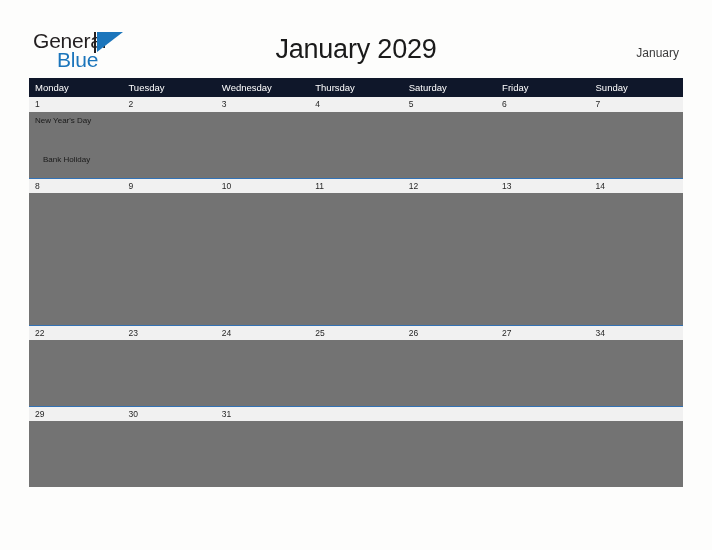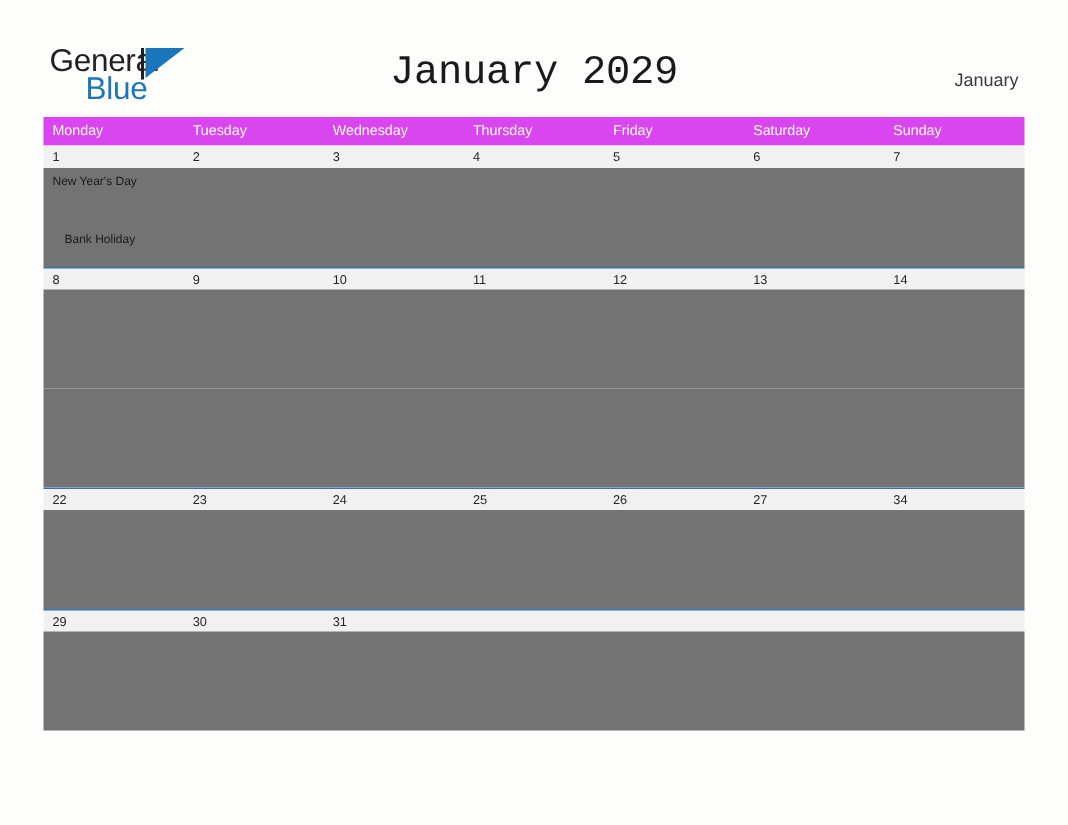--- a/index.html
+++ b/index.html
@@ -79,21 +79,20 @@
   .month-title {
     position: absolute;
     left: 0;
     top: 33px;
     width: 712px;
     text-align: center;
     font-size: 27px;
     color: #1a1a1a;
     line-height: 32px;
     letter-spacing: -0.2px;
-    font-family: Liberation Mono, monospace;
   }
 
   .country {
     position: absolute;
     right: 33px;
     top: 46px;
     font-size: 12px;
     color: #3b3b3b;
     line-height: 15px;
     white-space: nowrap;
@@ -103,21 +102,21 @@
   .calendar {
     position: absolute;
     left: 29px;
     top: 78px;
     width: 654px;
   }
 
   .weekday-row {
     display: flex;
     width: 100%;
-    background: #d946ef;
+    background: #0f172a;
     height: 19px;
   }
   .weekday {
     flex: 1 1 0;
     box-sizing: border-box;
     padding-left: 6px;
     font-size: 9.5px;
     color: #ffffff;
     line-height: 19px;
     white-space: nowrap;
@@ -195,22 +194,22 @@
 
     <div class="country">January</div>
   </div>
 
   <div class="calendar">
     <div class="weekday-row" id="weekday-row">
         <div class="weekday">Monday</div>
         <div class="weekday">Tuesday</div>
         <div class="weekday">Wednesday</div>
         <div class="weekday">Thursday</div>
+        <div class="weekday">Saturday</div>
         <div class="weekday">Friday</div>
-        <div class="weekday">Saturday</div>
         <div class="weekday">Sunday</div>
       </div>
     <div id="weeks-container">
         <div class="week-row">
           <div class="daynum-band">
             <div class="daynum">1</div>
             <div class="daynum">2</div>
             <div class="daynum">3</div>
             <div class="daynum">4</div>
             <div class="daynum">5</div>

